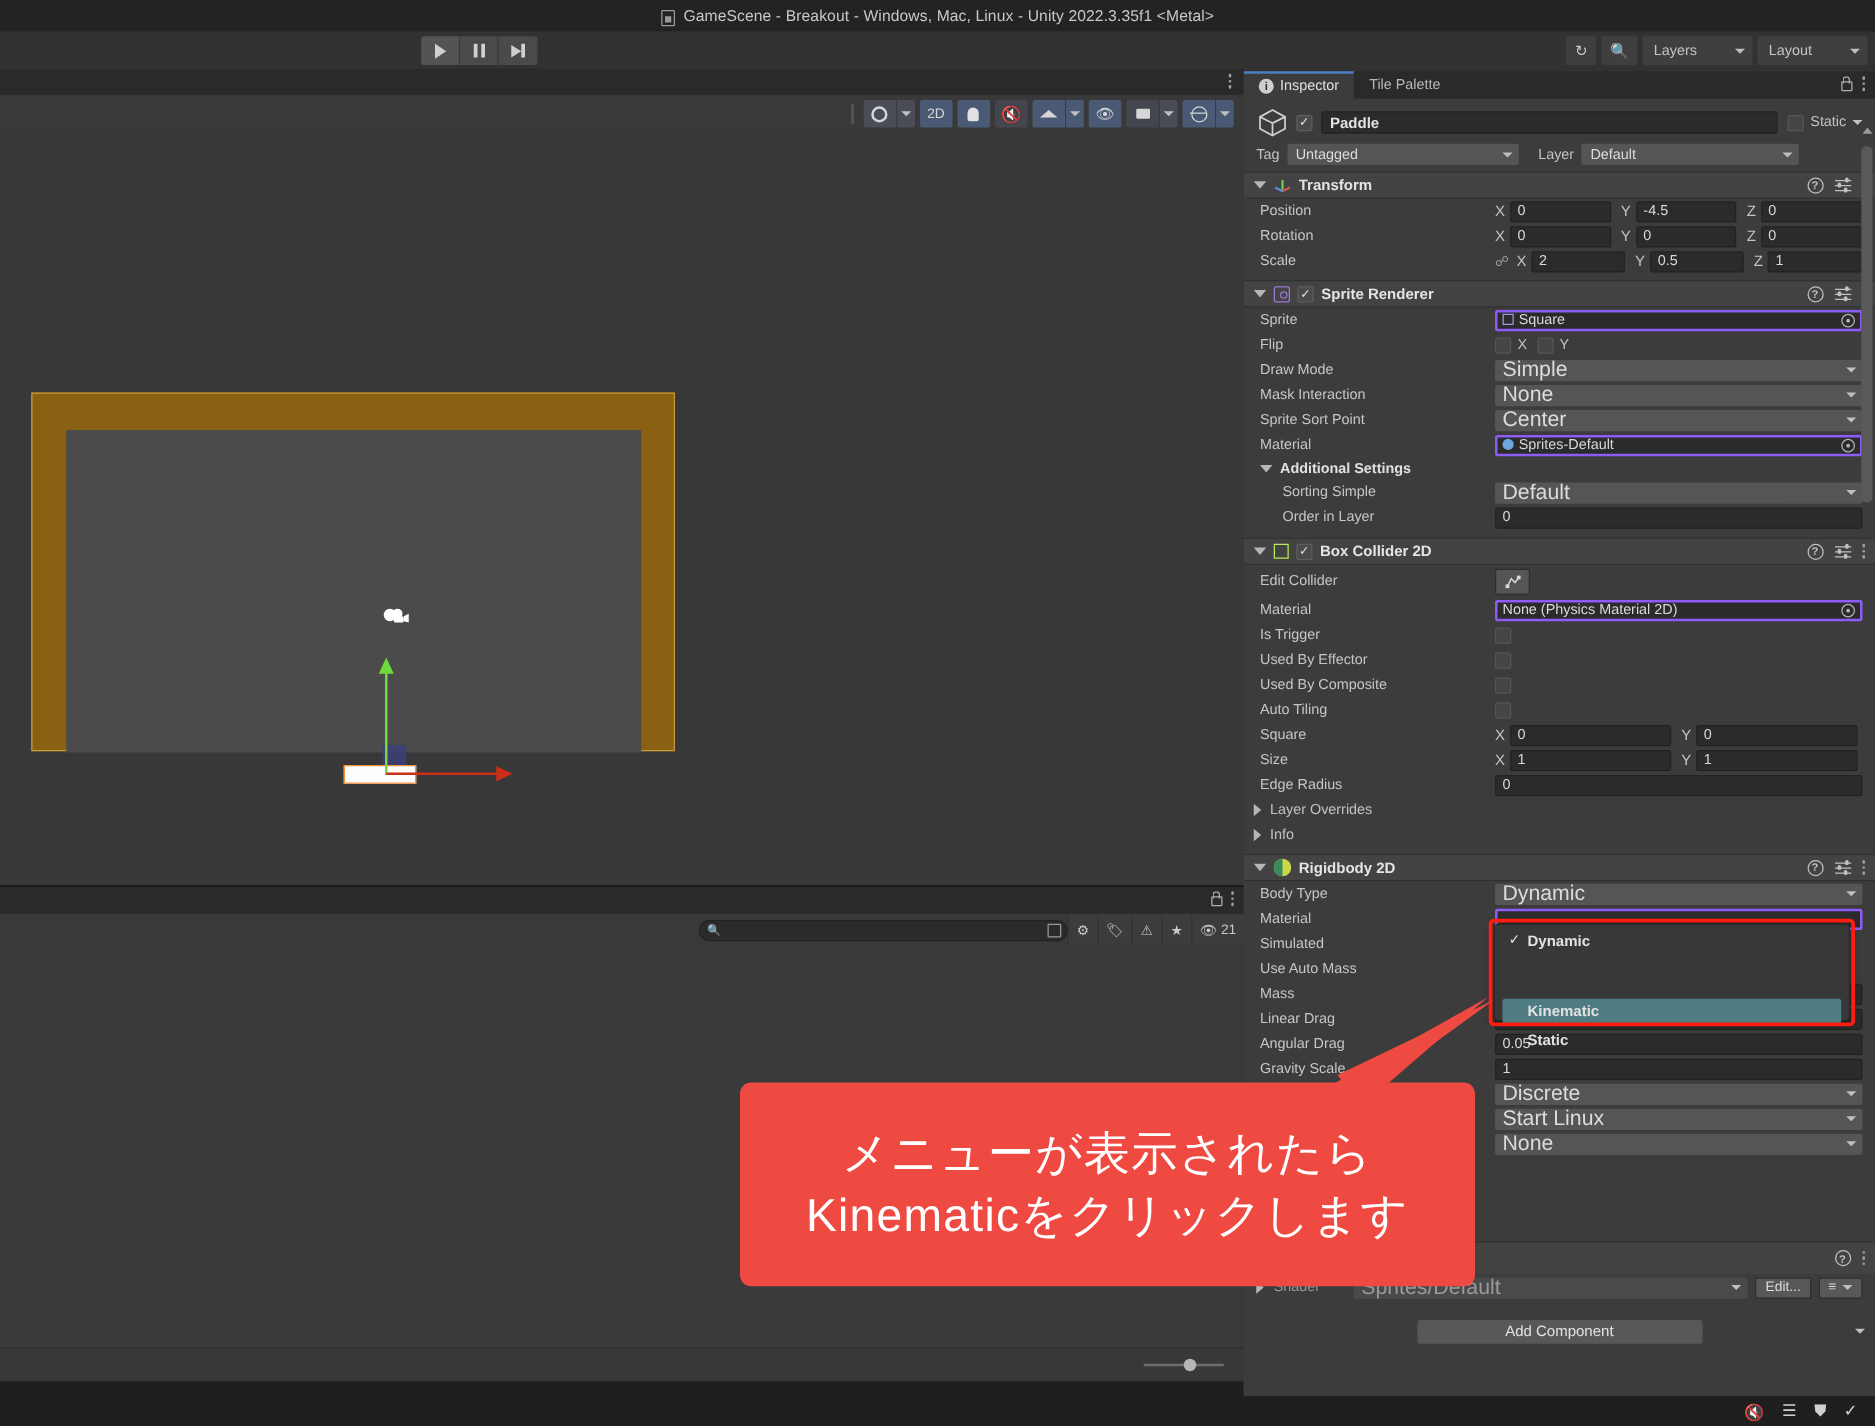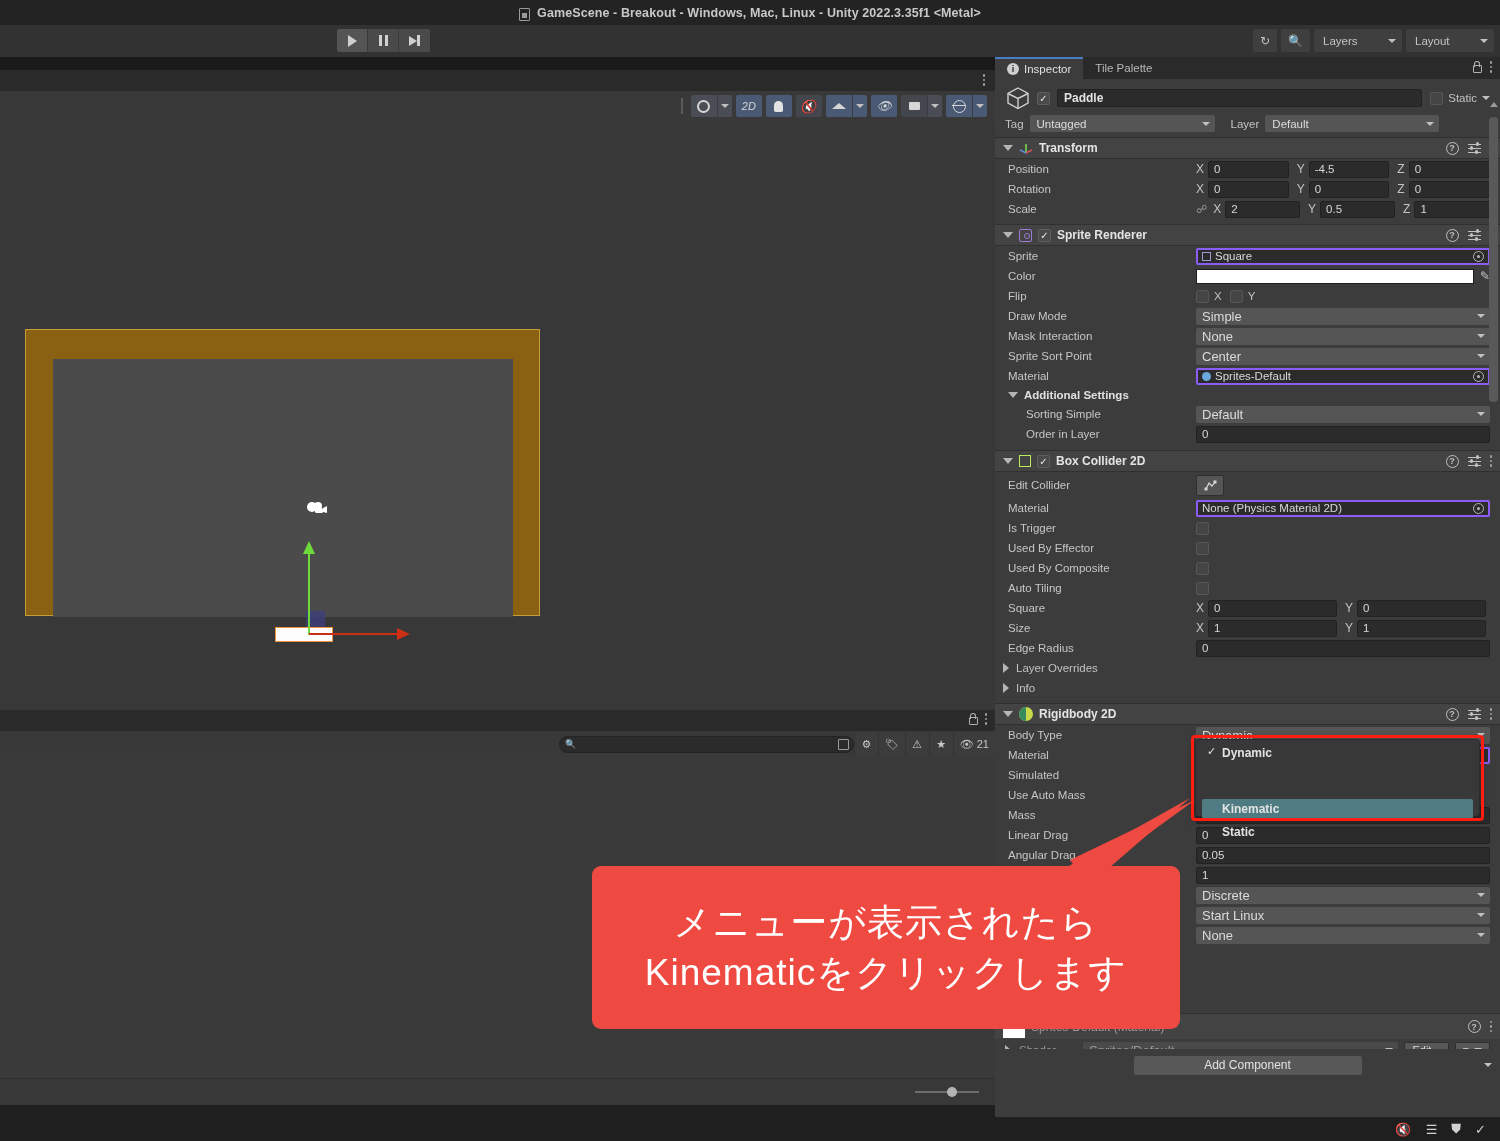--- a/index.html
+++ b/index.html
@@ -12,21 +12,21 @@
     overflow: hidden;
     position: relative;
   }
   .root { position:relative; width:1500px; height:1141px; }
 
   
   .titlebar {
     position:absolute; left:0; top:0; width:1500px; height:25px;
     background:#232323; display:flex; align-items:center; justify-content:center;
   }
-  .title-text { font-size:12.5px; color:#c8c8c8; font-weight:bold; letter-spacing:.1px;}
+  .title-text { font-size:12.5px; color:#c8c8c8; font-weight:normal; letter-spacing:.1px;}
   .title-icon { width:11px; height:13px; margin-right:7px; display:inline-block;
      border:1px solid #9a9a9a; border-radius:1px; position:relative; top:2px;}
   .title-icon::after{content:"";position:absolute;left:2px;top:4px;width:5px;height:5px;
      background:#9a9a9a;}
 
   
   .toolbar {
     position:absolute; left:0; top:25px; width:1500px; height:32px;
     background:#323232; display:flex; align-items:center;
   }
@@ -46,21 +46,21 @@
   .tb-right { position:absolute; right:6px; top:4px; display:flex; gap:4px; align-items:center;}
   .tb-btn {
     height:23px; background:#3f3f3f; border-radius:2px; display:flex;
     align-items:center; justify-content:center; padding:0 7px; color:#c4c4c4;
   }
   .tb-sel { width:88px; justify-content:space-between; padding:0 6px 0 9px; font-size:11.5px;}
   .caret-d { width:0;height:0;border-left:4px solid transparent;border-right:4px solid transparent;border-top:4px solid #c0c0c0; }
 
   
   .scene-panel {
-    position:absolute; left:0; top:70px; width:995px; height:653px; background:#383838;font-style:italic;
+    position:absolute; left:0; top:55px; width:995px; height:653px; background:#383838;
   }
   .scene-tabbar {
     position:absolute; left:0; top:0; width:995px; height:21px; background:#2a2a2a;
   }
   .scene-dots { position:absolute; right:10px; top:4px; }
   .dots-v { display:flex;flex-direction:column;gap:2px;align-items:center;}
   .dots-v i { width:2.5px;height:2.5px;background:#a0a0a0;border-radius:50%;display:block;}
   .scene-toolstrip {
     position:absolute; left:0; top:21px; width:995px; height:30px; background:#393939;
     display:flex; align-items:center; justify-content:flex-end; padding-right:4px;
@@ -175,21 +175,21 @@
   .prow{display:flex;align-items:center;height:20px;padding:0 10px 0 13px;}
   .prow .pl{width:188px;color:#c6c6c6;font-size:11.5px;}
   .prow .pl.ind{padding-left:18px;}
   .fld{height:17px;background:#2b2b2b;border:1px solid #222;border-radius:2px;
      display:flex;align-items:center;padding:0 5px;color:#d8d8d8;font-size:11.5px;}
   .xyz{display:flex;gap:8px;flex:1;}
   .xyz .grp{display:flex;align-items:center;gap:4px;flex:1;}
   .xyz .grp .fld{flex:1;}
   .chkbox{width:13px;height:13px;background:#454545;border:1px solid #565656;border-radius:2px;}
   .ddf{height:17px;background:#555;border-radius:2px;display:flex;align-items:center;
-     justify-content:space-between;padding:0 5px 0 6px;color:#dcdcdc;font-size:13px;flex:1;}
+     justify-content:space-between;padding:0 5px 0 6px;color:#dcdcdc;font-size:17px;flex:1;}
   .objf{height:17px;background:#2b2b2b;border:2px solid #8b5cf6;border-radius:2px;display:flex;
      align-items:center;padding:0 4px;color:#d8d8d8;font-size:11.5px;flex:1;justify-content:space-between;}
   .objsel{width:11px;height:11px;border-radius:50%;border:1.3px solid #b5b5b5;position:relative;flex:none;}
   .objsel::after{content:"";position:absolute;left:3px;top:3px;width:3px;height:3px;border-radius:50%;background:#b5b5b5;}
   .colorfield{height:15px;background:#ffffff;border:1px solid #1e1e1e;flex:1;}
   .subhead{display:flex;align-items:center;gap:6px;padding:3px 10px 3px 13px;}
   .subhead .t{font-size:11.5px;color:#e0e0e0;font-weight:bold;}
   .edit-collider-btn{width:28px;height:21px;background:#555;border:1px solid #2e2e2e;border-radius:2px;
      display:flex;align-items:center;justify-content:center;}
   .sq-ic{width:12px;height:12px;border:1.6px solid #b9ec5a;}
@@ -567,25 +567,20 @@
         </span>
       </div>
       <div class="prow">
         <span class="pl">Sprite</span>
         <span class="objf">
           <span><span style="display:inline-block;width:9px;height:9px;border:1.2px solid #9b9bd4;margin-right:4px;position:relative;top:1px"></span><span>Square</span></span>
           <span class="objsel"></span>
         </span>
       </div>
       <div class="prow">
-        <span class="pl">Color</span>
-        <span class="colorfield"></span>
-        <span style="margin-left:6px;color:#c8c8c8">✎</span>
-      </div>
-      <div class="prow">
         <span class="pl">Flip</span>
         <span class="chkbox"></span>
         <span class="lbl" style="margin:0 8px 0 5px">X</span>
         <span class="chkbox"></span>
         <span class="lbl" style="margin-left:5px">Y</span>
       </div>
       <div class="prow">
         <span class="pl">Draw Mode</span>
         <span class="ddf">
           <span>Simple</span>

